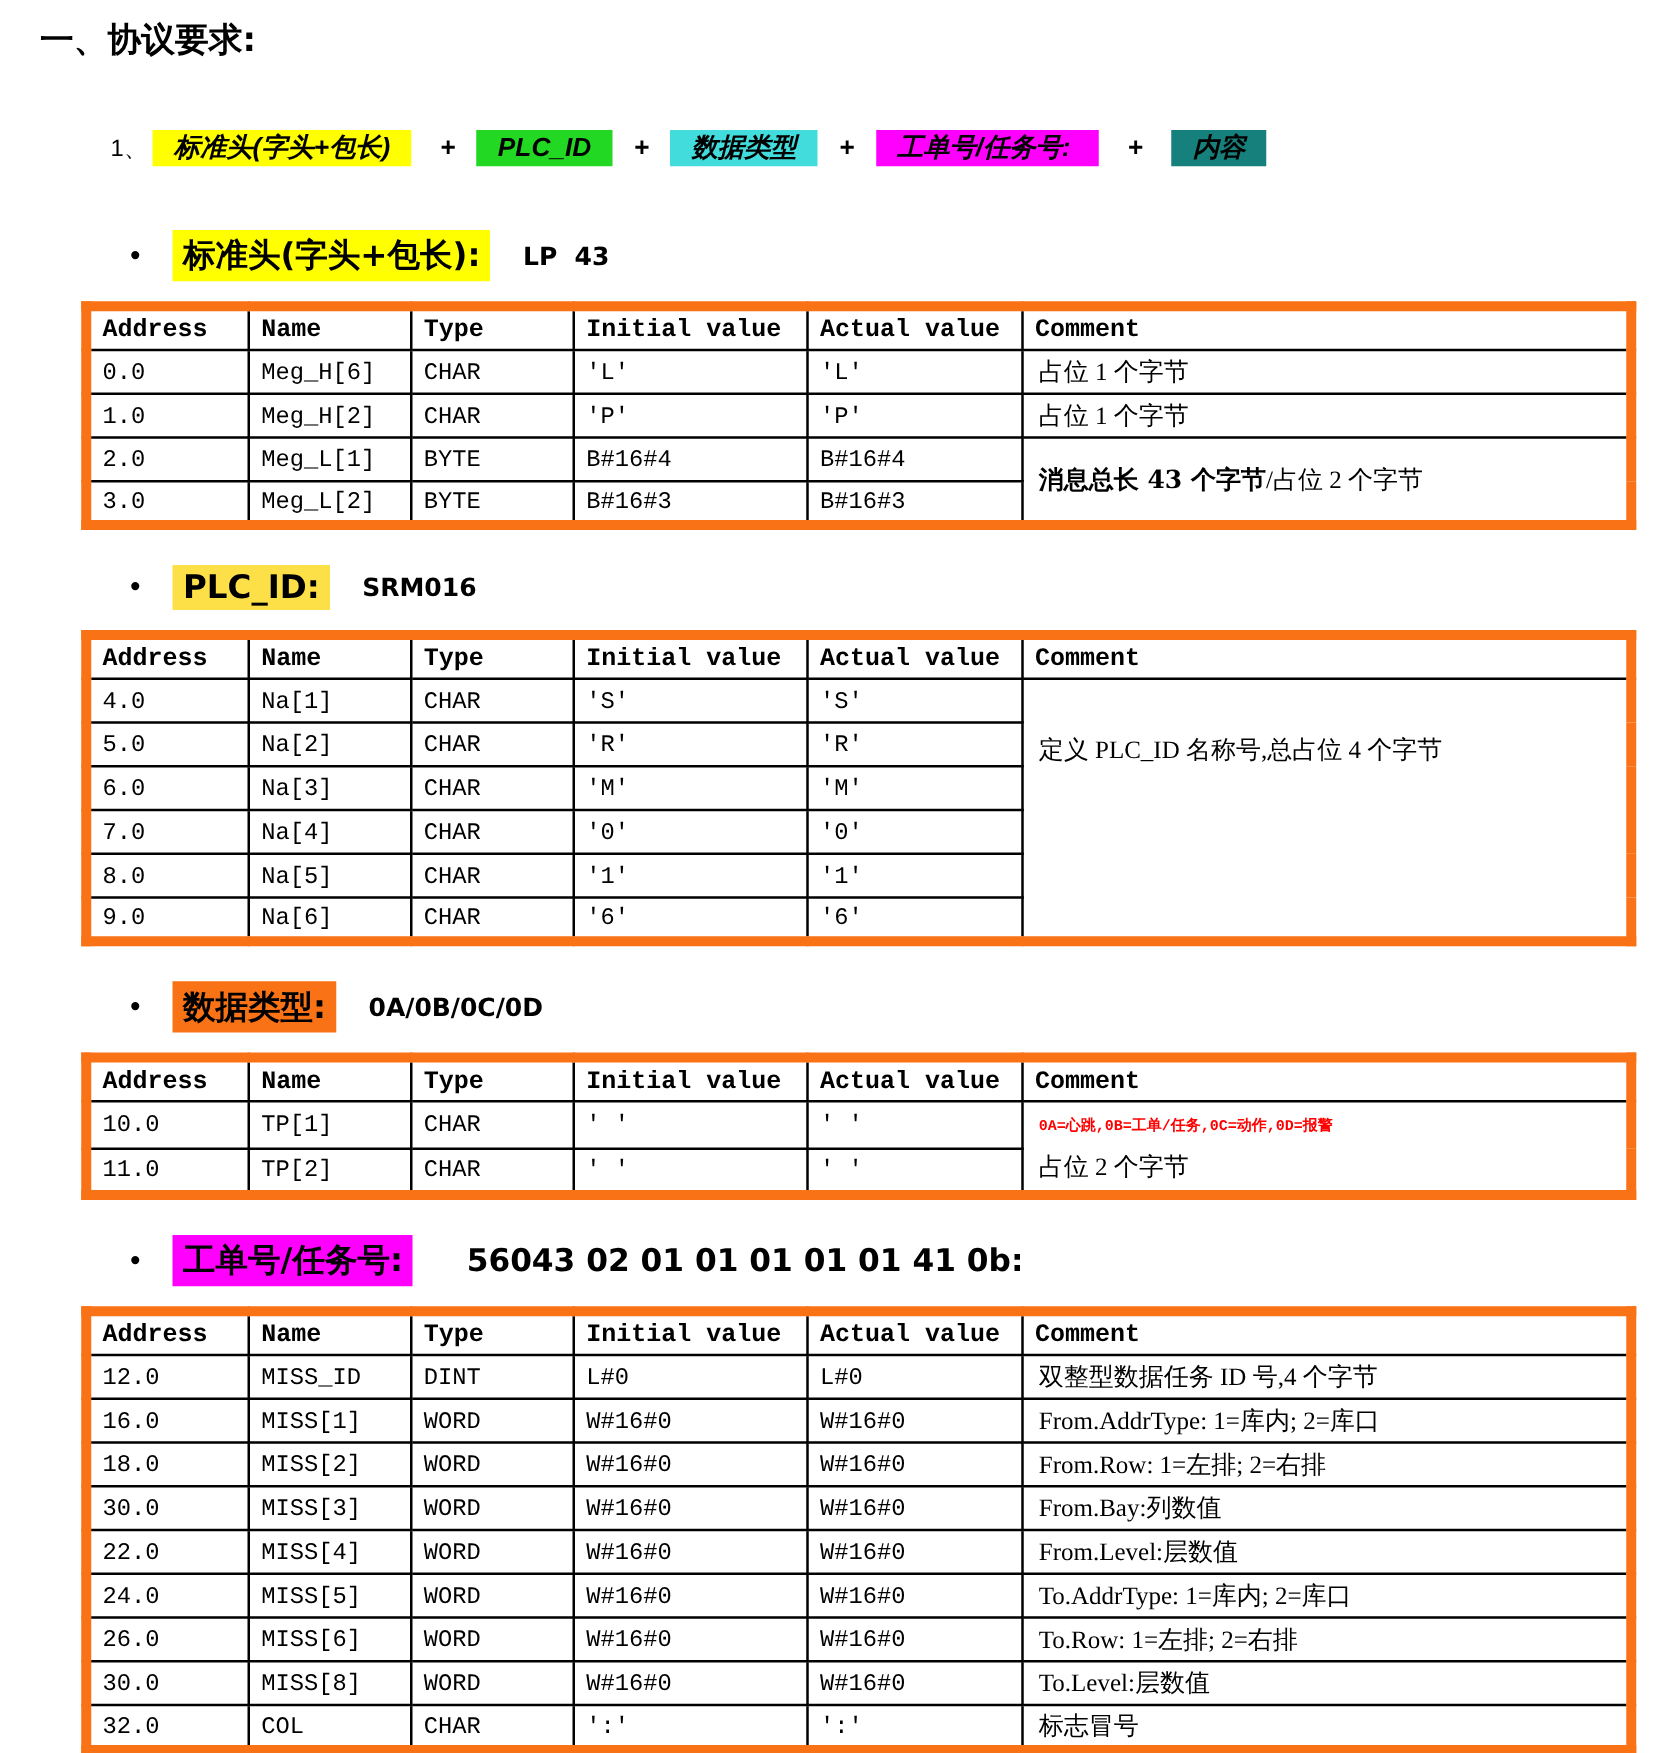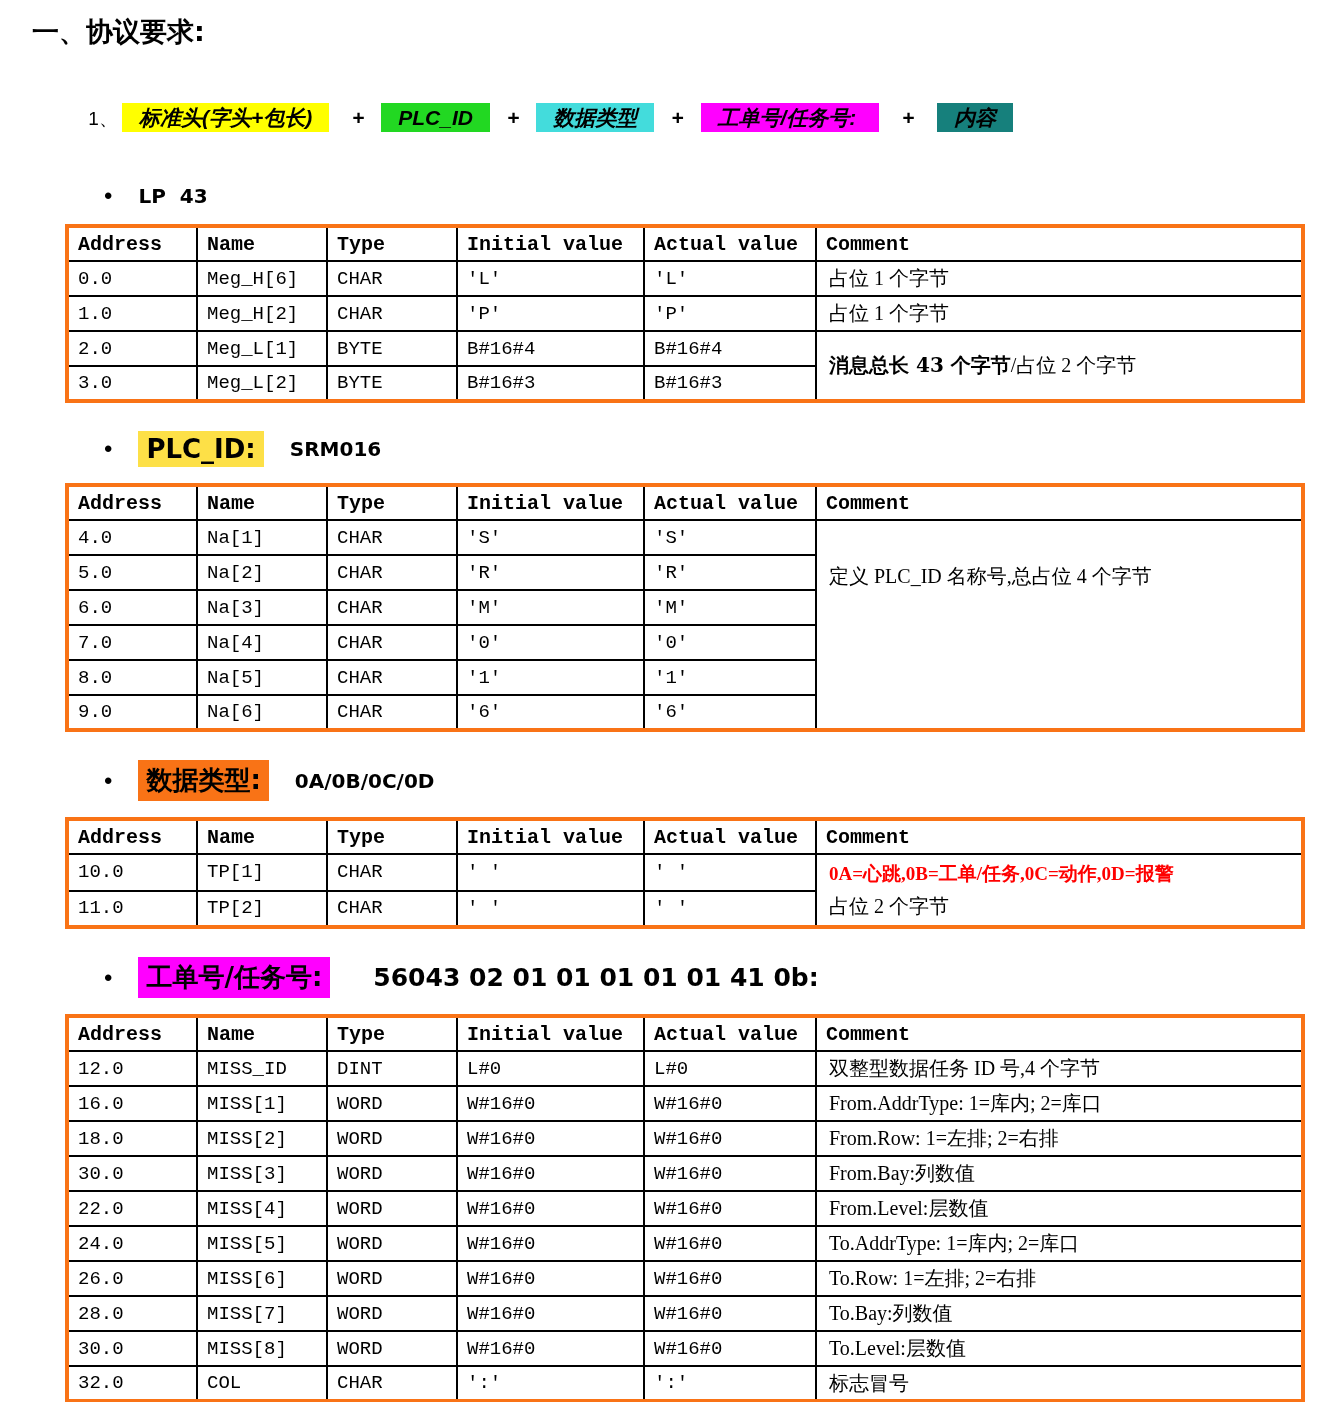--- a/index.html
+++ b/index.html
@@ -34,21 +34,21 @@
   }
   .section .value {
     font-size: 20px; font-weight: bold; white-space: pre-wrap;
     font-family: "DejaVu Sans", sans-serif;
   }
   .section:nth-of-type(4) .value { font-size: 25px; margin-left: 17px; }
 
   table.ptable {
     border-collapse: collapse; table-layout: fixed;
     width: 1236px; margin-left: 33px;
-    border: 4px solid #f97316;
+    border: 8px solid #f97316;
   }
   .ptable th, .ptable td {
     border: 2px solid #000;
     padding: 2px 9px; height: 35px;
     text-align: left; vertical-align: middle;
     overflow: hidden;
   }
   .ptable th {
     font-family: "Liberation Mono", monospace;
     font-size: 20px; font-weight: bold;
@@ -57,21 +57,21 @@
     font-family: "Liberation Mono", monospace;
     font-size: 19px;
   }
   .ptable td.comment {
     font-family: "Liberation Serif", serif;
     font-size: 20px; padding-left: 12px;
   }
   .ptable td.comment b { font-family: "DejaVu Serif", serif; }
   .ptable td.comment .red-line {
     color: #FF0000; font-weight: bold;
-    font-family: Liberation Serif, serif; font-size: 19px;
+    font-family: Liberation Mono, monospace; font-size: 12px;
     height: 33px; display: flex; align-items: center; text-align: right;
   }
   .ptable td.comment .plain-line { height: 33px; display: flex; align-items: center; }
   .ptable td.comment.v-top-offset { vertical-align: top; padding-top: 42px; }
   .ptable td.comment.v-top { vertical-align: top; }
 
   .c1 { width: 130px; } .c2 { width: 130px; } .c3 { width: 130px; }
   .c4 { width: 187px; } .c5 { width: 172px; } .c6 { width: 487px; }
 </style>
 </head>
@@ -81,20 +81,21 @@
   <h1 class="title">一、协议要求:</h1>
 
   <div class="formula">
     <span class="prefix">1、</span><span><span class="seg" style="background-color: rgb(255, 255, 0);">标准头(字头+包长)</span><span class="seg"> +</span><span class="seg" style="background-color: rgb(34, 216, 34);">PLC_ID</span><span class="seg">+</span><span class="seg" style="background-color: rgb(67, 220, 220);">数据类型</span><span class="seg">+</span><span class="seg" style="background-color: rgb(255, 0, 255);">工单号/任务号: </span><span class="seg"> + </span><span class="seg" style="background-color: rgb(22, 128, 124);">内容</span></span>
   </div>
 
   <div>
       <section class="section">
         <div class="bullet-line">
           <span class="bullet">•</span>
+          <span class="heading" style="background-color: rgb(255, 255, 0);">标准头(字头+包长):</span>
           <span class="value">LP  43</span>
         </div>
         <table class="ptable">
           <colgroup>
             <col class="c1">
             <col class="c2">
             <col class="c3">
             <col class="c4">
             <col class="c5">
             <col class="c6">
@@ -339,28 +340,20 @@
             </tr>
             <tr>
               <td class="mono">26.0</td>
               <td class="mono">MISS[6]</td>
               <td class="mono">WORD</td>
               <td class="mono">W#16#0</td>
               <td class="mono">W#16#0</td>
               <td class="comment">To.Row: 1=左排; 2=右排</td>
             </tr>
             <tr>
-              <td class="mono">28.0</td>
-              <td class="mono">MISS[7]</td>
-              <td class="mono">WORD</td>
-              <td class="mono">W#16#0</td>
-              <td class="mono">W#16#0</td>
-              <td class="comment">To.Bay:列数值</td>
-            </tr>
-            <tr>
               <td class="mono">30.0</td>
               <td class="mono">MISS[8]</td>
               <td class="mono">WORD</td>
               <td class="mono">W#16#0</td>
               <td class="mono">W#16#0</td>
               <td class="comment">To.Level:层数值</td>
             </tr>
             <tr>
               <td class="mono">32.0</td>
               <td class="mono">COL</td>

